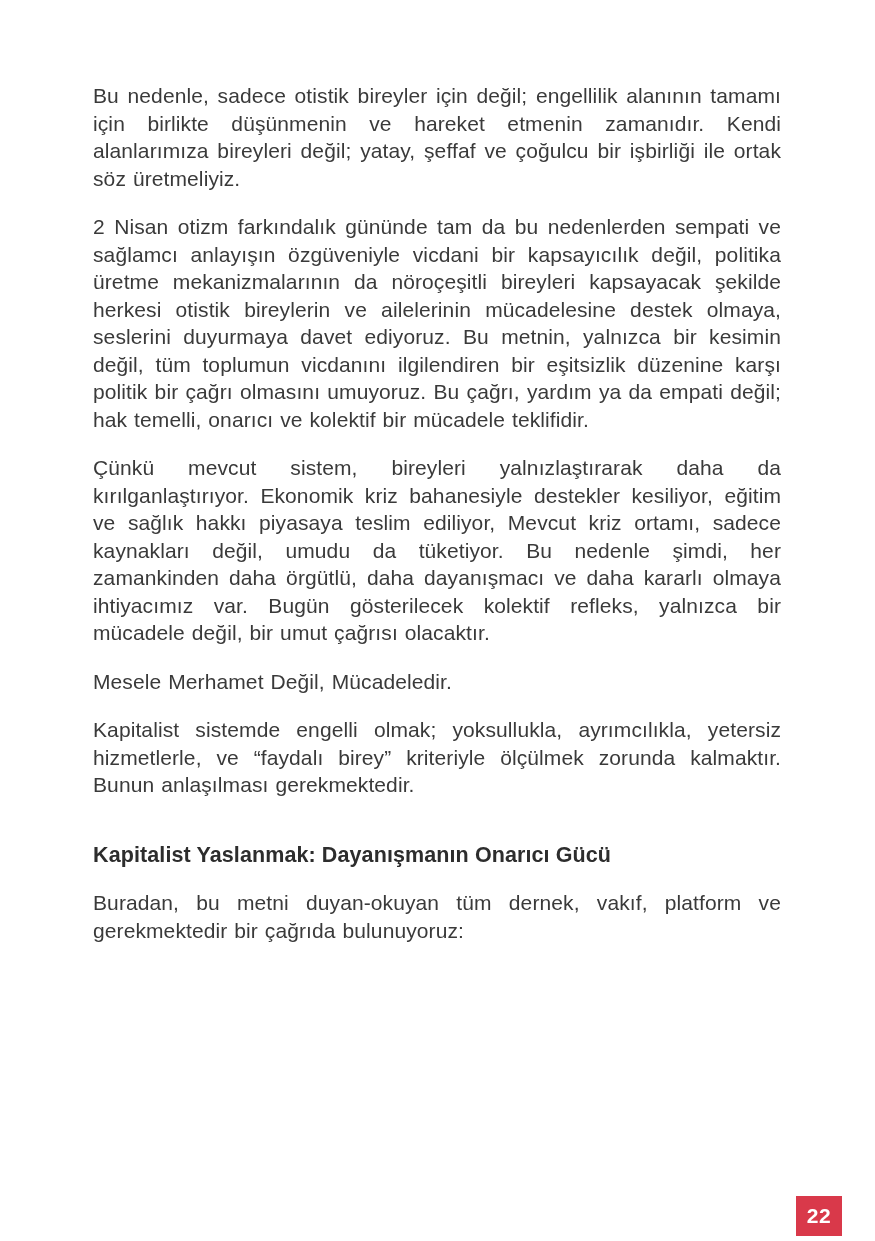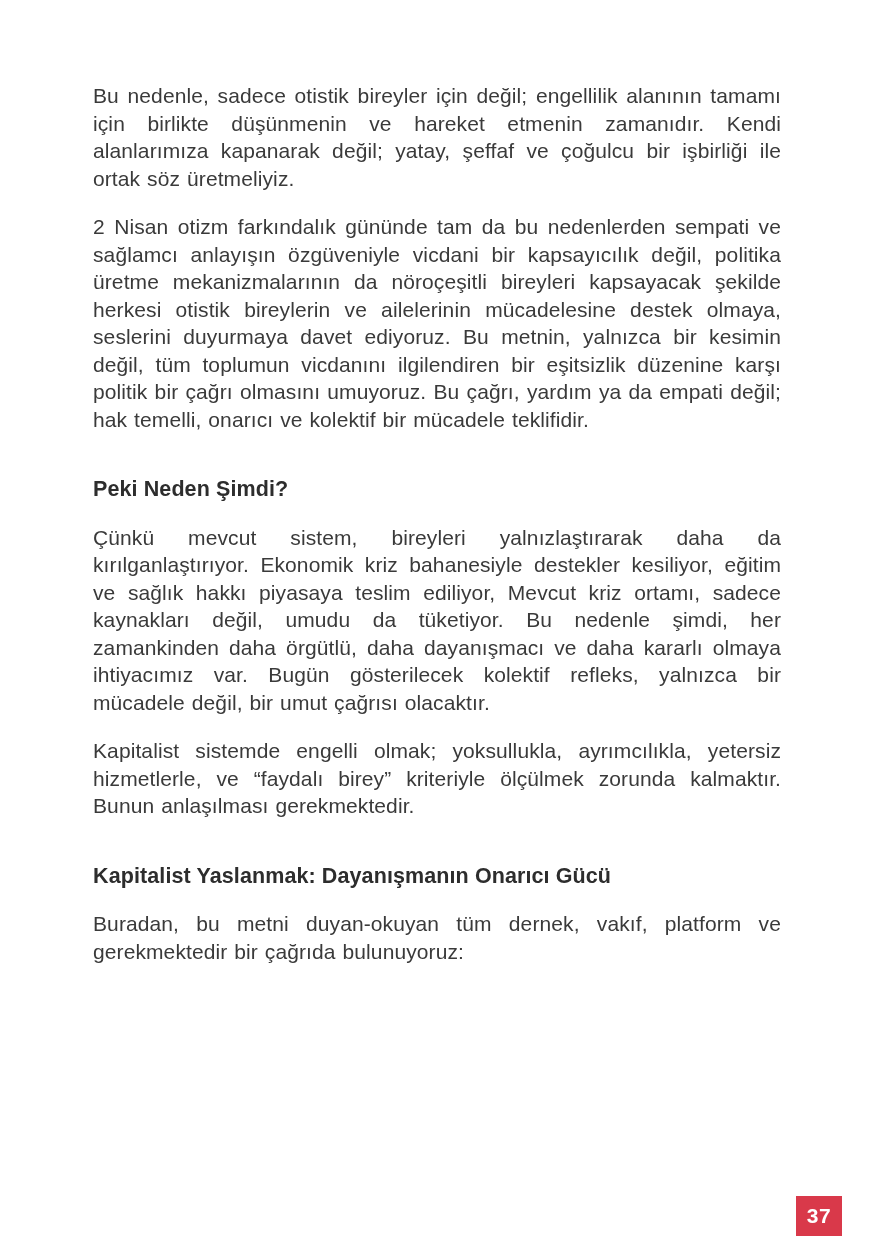--- a/index.html
+++ b/index.html
@@ -52,24 +52,24 @@
     color: #ffffff;
     font-size: 21px;
     font-weight: 600;
     letter-spacing: 0.5px;
   }
 </style>
 </head>
 <body style="background: rgb(255, 255, 255);">
 
 <div class="page-content" id="blocks-container">
-    <p class="body-paragraph">Bu nedenle, sadece otistik bireyler için değil; engellilik alanının tamamı için birlikte düşünmenin ve hareket etmenin zamanıdır. Kendi alanlarımıza kapanarak değil; yatay, şeffaf ve çoğulcu bir işbirliği ile ortak söz üretmeliyiz.</p>
+    <p class="body-paragraph">Bu nedenle, sadece otistik bireyler için değil; engellilik alanının tamamı için birlikte düşünmenin ve hareket etmenin zamanıdır. Kendi alanlarımıza bireyleri değil; yatay, şeffaf ve çoğulcu bir işbirliği ile ortak söz üretmeliyiz.</p>
     <p class="body-paragraph">2 Nisan otizm farkındalık gününde tam da bu nedenlerden sempati ve sağlamcı anlayışın özgüveniyle vicdani bir kapsayıcılık değil, politika üretme mekanizmalarının da nöroçeşitli bireyleri kapsayacak şekilde herkesi otistik bireylerin ve ailelerinin mücadelesine destek olmaya, seslerini duyurmaya davet ediyoruz. Bu metnin, yalnızca bir kesimin değil, tüm toplumun vicdanını ilgilendiren bir eşitsizlik düzenine karşı politik bir çağrı olmasını umuyoruz. Bu çağrı, yardım ya da empati değil; hak temelli, onarıcı ve kolektif bir mücadele teklifidir.</p>
-    <h2 class="section-heading">Peki Neden Şimdi?</h2>
     <p class="body-paragraph">Çünkü mevcut sistem, bireyleri yalnızlaştırarak daha da kırılganlaştırıyor. Ekonomik kriz bahanesiyle destekler kesiliyor, eğitim ve sağlık hakkı piyasaya teslim ediliyor, Mevcut kriz ortamı, sadece kaynakları değil, umudu da tüketiyor. Bu nedenle şimdi, her zamankinden daha örgütlü, daha dayanışmacı ve daha kararlı olmaya ihtiyacımız var. Bugün gösterilecek kolektif refleks, yalnızca bir mücadele değil, bir umut çağrısı olacaktır.</p>
+    <p class="body-paragraph">Mesele Merhamet Değil, Mücadeledir.</p>
     <p class="body-paragraph">Kapitalist sistemde engelli olmak; yoksullukla, ayrımcılıkla, yetersiz hizmetlerle, ve “faydalı birey” kriteriyle ölçülmek zorunda kalmaktır. Bunun anlaşılması gerekmektedir.</p>
     <h2 class="section-heading">Kapitalist Yaslanmak: Dayanışmanın Onarıcı Gücü</h2>
     <p class="body-paragraph">Buradan, bu metni duyan-okuyan tüm dernek, vakıf, platform ve gerekmektedir bir çağrıda bulunuyoruz:</p>
   </div>
 
 <div class="page-number-badge" id="page-badge" style="background: rgb(217, 57, 74);">
-  <span>37</span>
+  <span>22</span>
 </div>
 
 </body></html>

